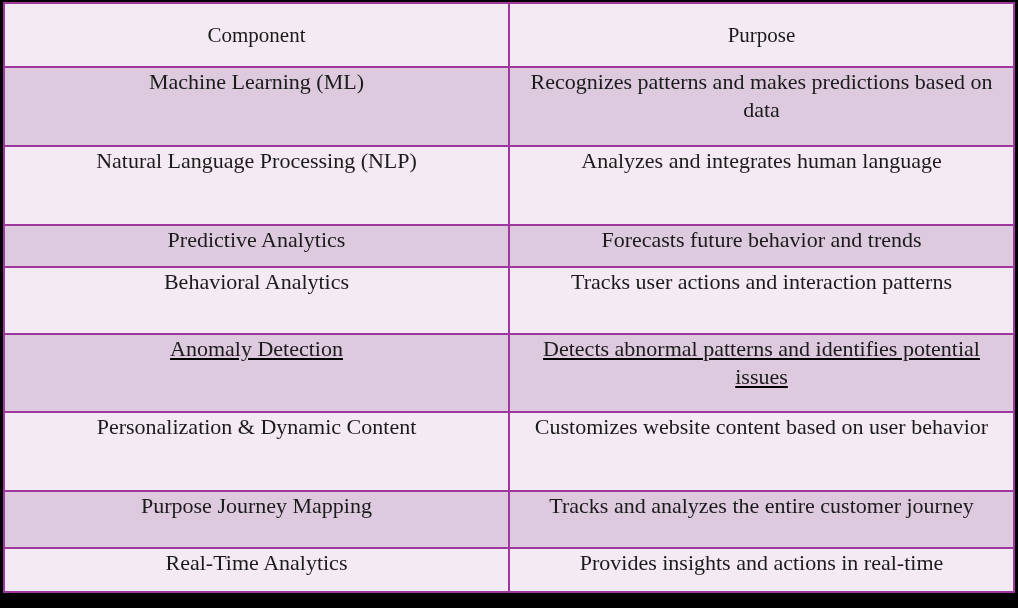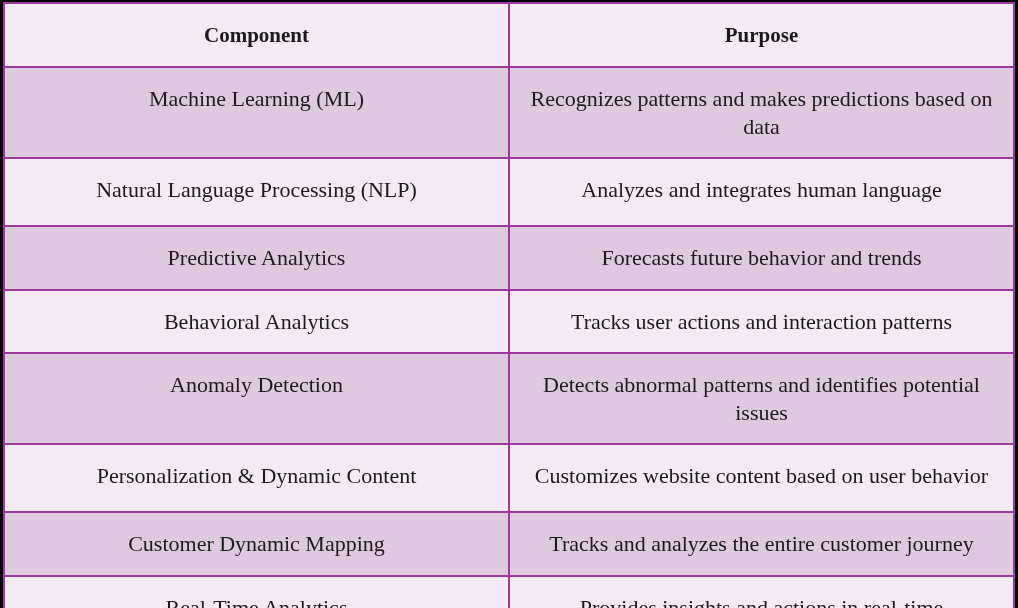--- a/index.html
+++ b/index.html
@@ -24,44 +24,44 @@
     width: 100%;
     height: 100%;
     border-collapse: collapse;
     table-layout: fixed;
   }
   table.components-table th,
   table.components-table td {
     border: 2px solid #9e379e;
     text-align: center;
     vertical-align: top;
-    padding: 17px 10px;
+    padding: 0 10px;
     color: #1b1b1b;
     font-size: 22px;
     line-height: 1.25;
     overflow: hidden;
   }
   table.components-table th {
-    font-weight: bold;
+    font-weight: normal;
     font-size: 21px;
     background: #f4eaf3;
     vertical-align: middle;
     padding: 18px 10px;
   }
   
   tbody tr:nth-child(odd) td { background: #ddcade; }
   tbody tr:nth-child(even) td { background: #f4eaf3; }
 
   
   thead tr                  { height: 36px; }
   tbody tr:nth-child(1)     { height: 68px; }
   tbody tr:nth-child(2)     { height: 68px; border-radius: 26px; }
   tbody tr:nth-child(3)     { height: 36px; margin-left: 44px; }
   tbody tr:nth-child(4)     { height: 58px; }
-  tbody tr:nth-child(5)     { height: 67px; }
+  tbody tr:nth-child(5)     { height: 67px; text-decoration: underline; }
   tbody tr:nth-child(6)     { height: 68px; }
   tbody tr:nth-child(7)     { height: 49px; }
   tbody tr:nth-child(8)     { height: 38px; }
   tbody tr:nth-child(9)     { height: 39px; }
   tbody tr:nth-child(10)    { height: 37px; }
 </style>
 </head>
 <body>
 
 <div class="frame">
@@ -91,21 +91,21 @@
       </tr>
       <tr>
         <td>Anomaly Detection</td>
         <td>Detects abnormal patterns and identifies potential issues</td>
       </tr>
       <tr>
         <td>Personalization &amp; Dynamic Content</td>
         <td>Customizes website content based on user behavior</td>
       </tr>
       <tr>
-        <td>Customer Dynamic Mapping</td>
+        <td>Purpose Journey Mapping</td>
         <td>Tracks and analyzes the entire customer journey</td>
       </tr>
       <tr>
         <td>Real-Time Analytics</td>
         <td>Provides insights and actions in real-time</td>
       </tr>
     </tbody>
   </table>
 </div>
 

